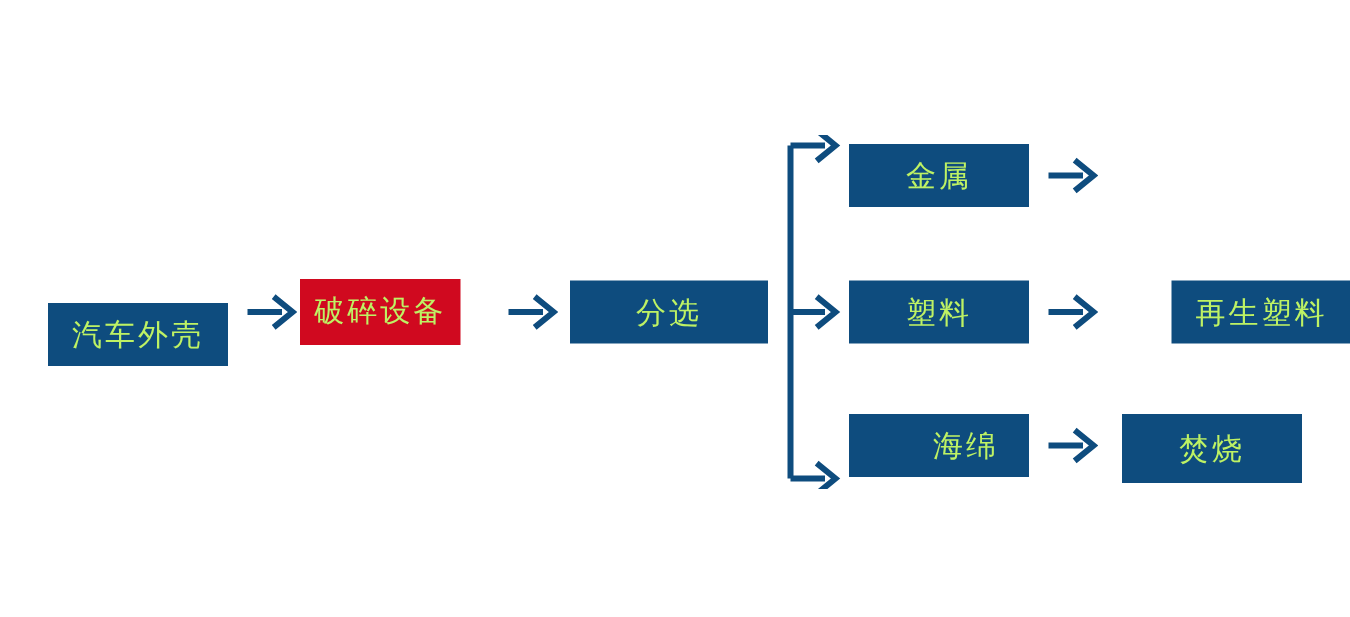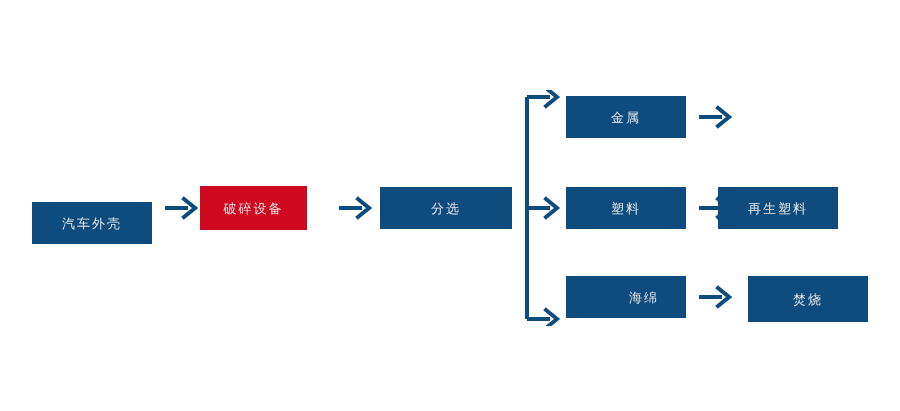--- a/index.html
+++ b/index.html
@@ -16,43 +16,43 @@
     height: 411px;
     background: #ffffff;
     overflow: hidden;
   }
   .node {
     position: absolute;
     box-sizing: border-box;
     display: flex;
     align-items: center;
     justify-content: center;
-    color: #e5e5e5;
-    font-size: 13px;
+    color: #bef264;
+    font-size: 20px;
     line-height: 1;
     letter-spacing: 2px;
     white-space: nowrap;
     font-family: "DejaVu Sans", "Liberation Sans", sans-serif;
   }
   .node.blue { background: #0E4C7E; }
   .node.red  { background: #D0091F; }
 
   
   .n-shell   { left: 32px;  top: 202px; width: 120px; height: 42px; }
   .n-crusher { left: 200px; top: 186px; width: 107px; height: 44px; font-family: Liberation Serif, serif; }
   .n-sort    { left: 380px; top: 187px; width: 132px; height: 42px; }
 
   
   .n-b1 { left: 566px; top: 96px;  width: 120px; height: 42px; }
   .n-b2 { left: 566px; top: 187px; width: 120px; height: 42px; }
   .n-b3 { left: 566px; top: 276px; width: 120px; height: 42px; padding-left: 36px; }
 
   
   .n-o1 { left: 748px; top: 96px;  width: 120px; height: 42px; }
-  .n-o2 { left: 718px; top: 187px; width: 120px; height: 42px; }
+  .n-o2 { left: 781px; top: 187px; width: 120px; height: 42px; }
   .n-o3 { left: 748px; top: 276px; width: 120px; height: 46px; }
 
   
   .arrow {
     position: absolute;
     width: 34px;
     height: 26px;
   }
   .arrow svg { display: block; width: 100%; height: 100%; }
 

